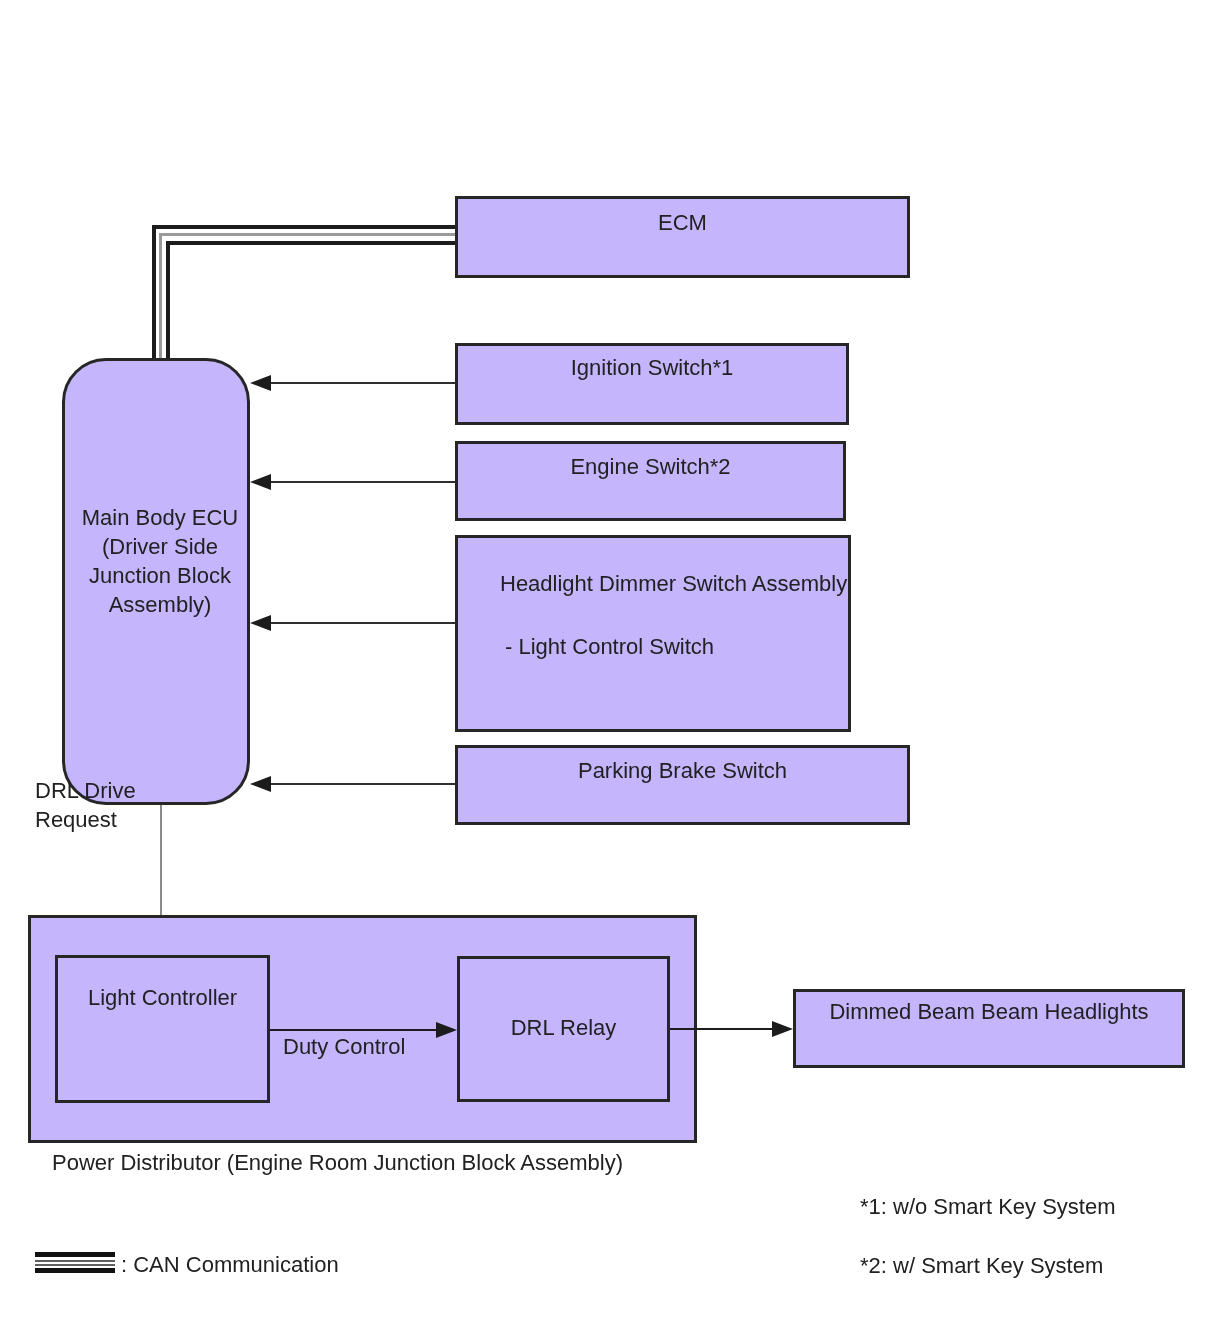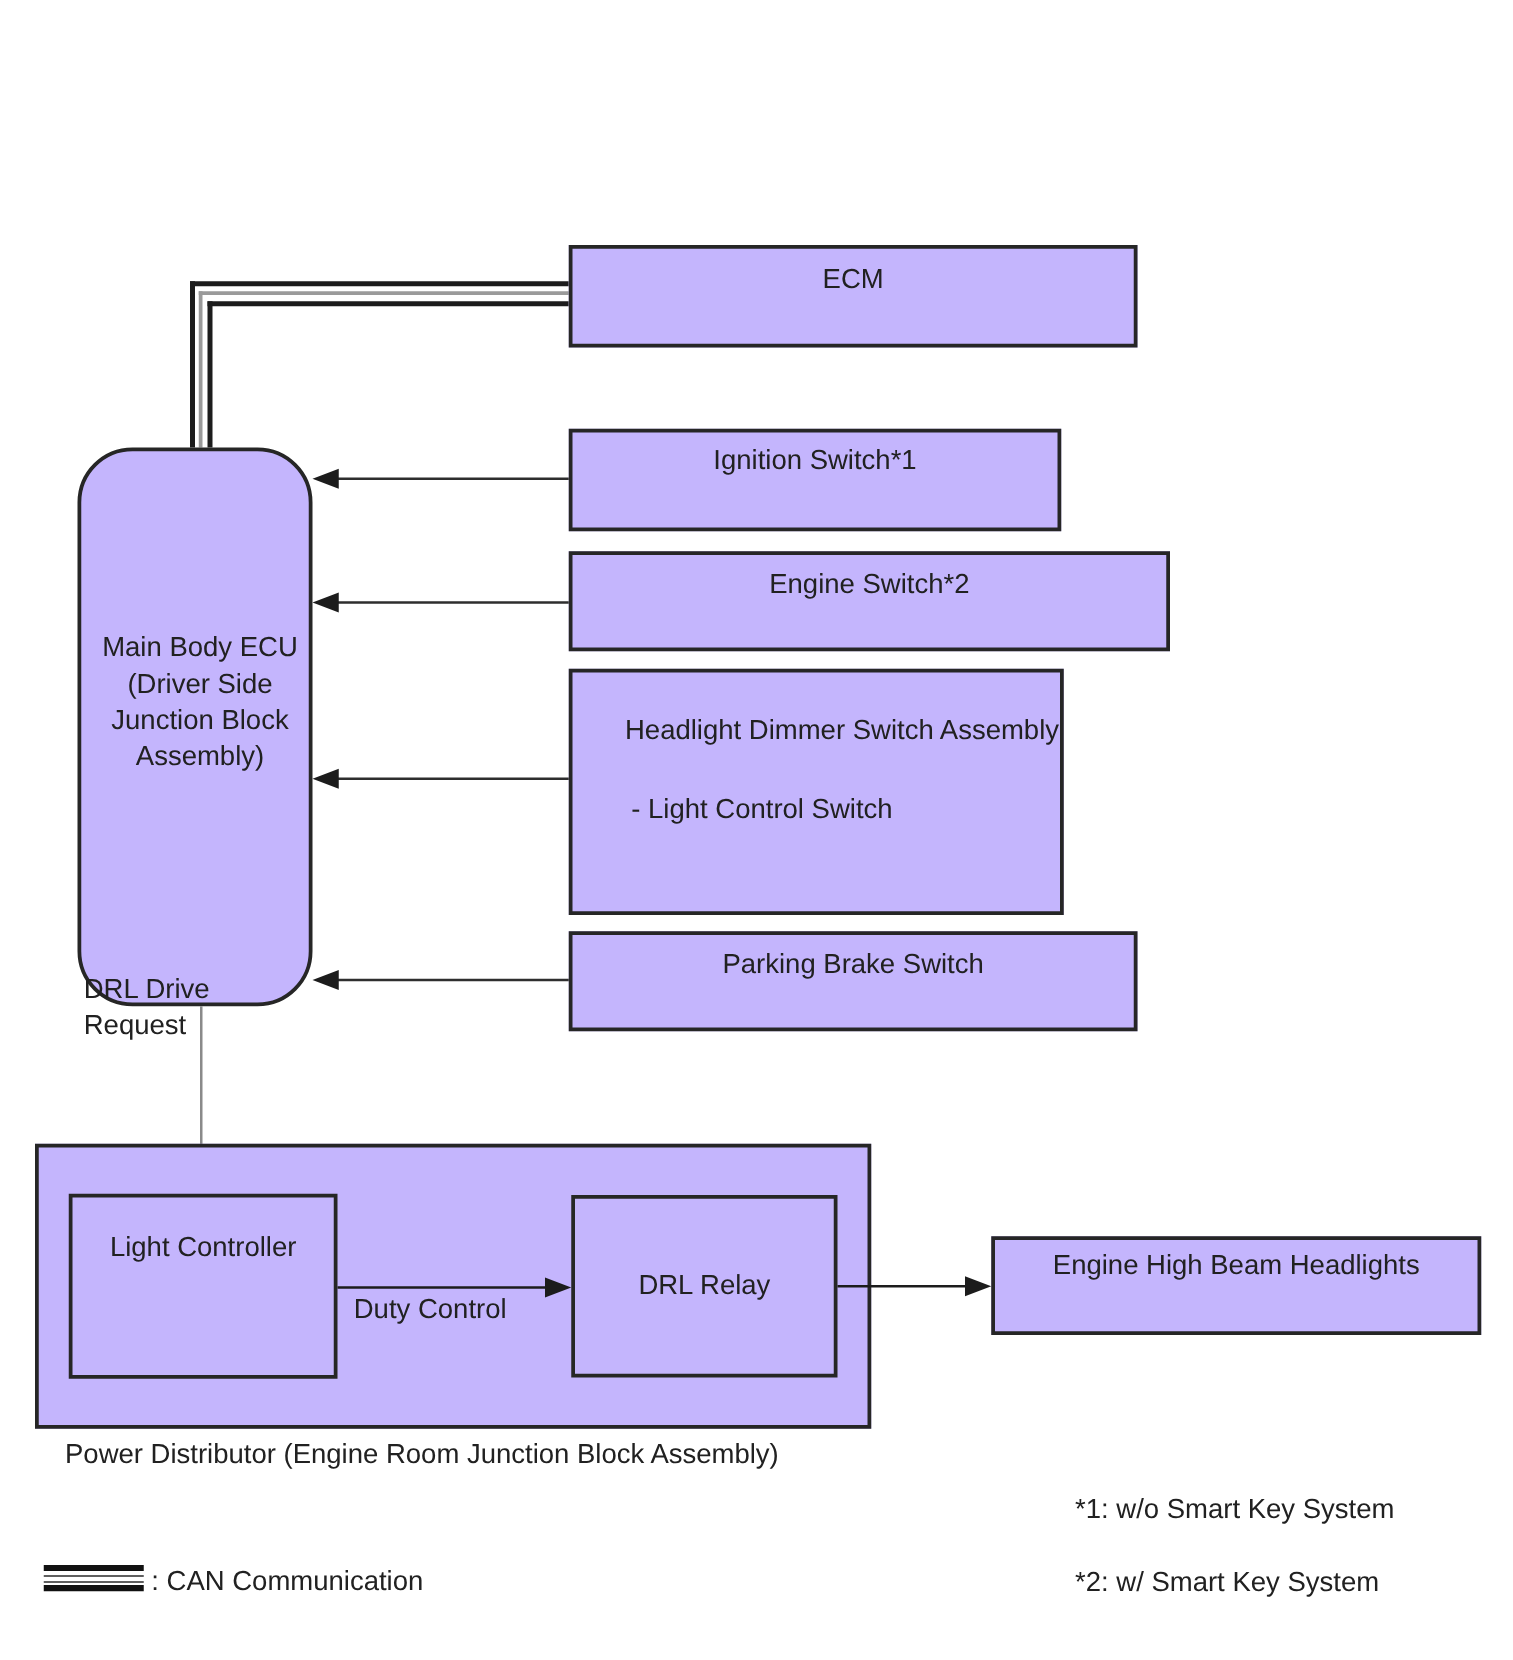--- a/index.html
+++ b/index.html
@@ -11,21 +11,21 @@
     background:#ffffff; font-size:22px; overflow:hidden;
   }
 
   
   .box {
     position:absolute; border:3px solid #262626; background:#c4b5fd;
     text-align:center; line-height:26px;
   }
   .b-ecm   { left:455px; top:196px; width:455px; height:82px;  padding-top:11px; }
   .b-ign   { left:455px; top:343px; width:394px; height:82px;  padding-top:9px; }
-  .b-eng   { left:455px; top:441px; width:481px; height:80px;  padding-top:10px; }
+  .b-eng   { left:455px; top:441px; width:391px; height:80px;  padding-top:10px; }
   .b-dim   { left:455px; top:535px; width:396px; height:197px; text-align:right; }
   .b-dim .l1 { position:absolute; left:42px; top:33px; }
   .b-dim .l2 { position:absolute; left:47px; top:96px; }
   .b-park  { left:455px; top:745px; width:455px; height:80px;  padding-top:10px; }
 
   .b-mecu  { left:62px; top:358px; width:188px; height:447px; border-radius:44px; text-align:center; }
   .b-mecu .txt { position:absolute; left:10px; top:142px; width:170px; line-height:29px; }
 
   .b-pd    { left:28px;  top:915px; width:669px; height:228px; }
   .b-lc    { left:55px;  top:955px; width:215px; height:148px; padding-top:27px; }
@@ -65,21 +65,21 @@
 
   
   .canL { position:absolute; border-left:4px solid #1c1c1c; border-top:4px solid #1c1c1c; }
   #can-outer { left:152px; top:225px; width:303px; height:133px; }
   #can-mid   { left:159px; top:233px; width:296px; height:125px;
                border-left:3px solid #9a9a9a; border-top:3px solid #9a9a9a; }
   #can-inner { left:166px; top:241px; width:289px; height:117px; }
 
   
   .freelbl { position:absolute; line-height:29px; }
-  #lbl-drl-req { left:35px;  top:776px;  width:135px;margin-left:32px; }
+  #lbl-drl-req { left:35px;  top:776px;  width:135px; }
   #lbl-duty    { left:283px; top:1032px; }
   #lbl-pd      { left:52px;  top:1148px; }
   #note1       { left:860px; top:1192px; }
   #note2       { left:860px; top:1251px; }
 
   
   #legend-band {
     position:absolute; left:35px; top:1252px; width:80px; height:21px;
     background:linear-gradient(to bottom,
       #111111 0px, #111111 5px,
@@ -150,21 +150,21 @@
   </div>
 
   <div class="hline" id="ln-duty"></div>
   <div class="arrR" id="ah-duty"></div>
   <div class="freelbl" id="lbl-duty">Duty Control</div>
 
   <div class="hline" id="ln-out"></div>
   <div class="arrR" id="ah-out"></div>
 
   <div class="box b-head">
-    <span>Engine High Beam Headlights</span>
+    <span>Dimmed Beam Beam Headlights</span>
   </div>
 
   <div class="freelbl" id="lbl-pd">Power Distributor (Engine Room Junction Block Assembly)</div>
 
   <div id="legend-band"></div>
   <div class="freelbl" id="legend-text">: CAN Communication</div>
 
   <div class="freelbl" id="note1">*1: w/o Smart Key System</div>
   <div class="freelbl" id="note2">*2: w/ Smart Key System</div>
 

